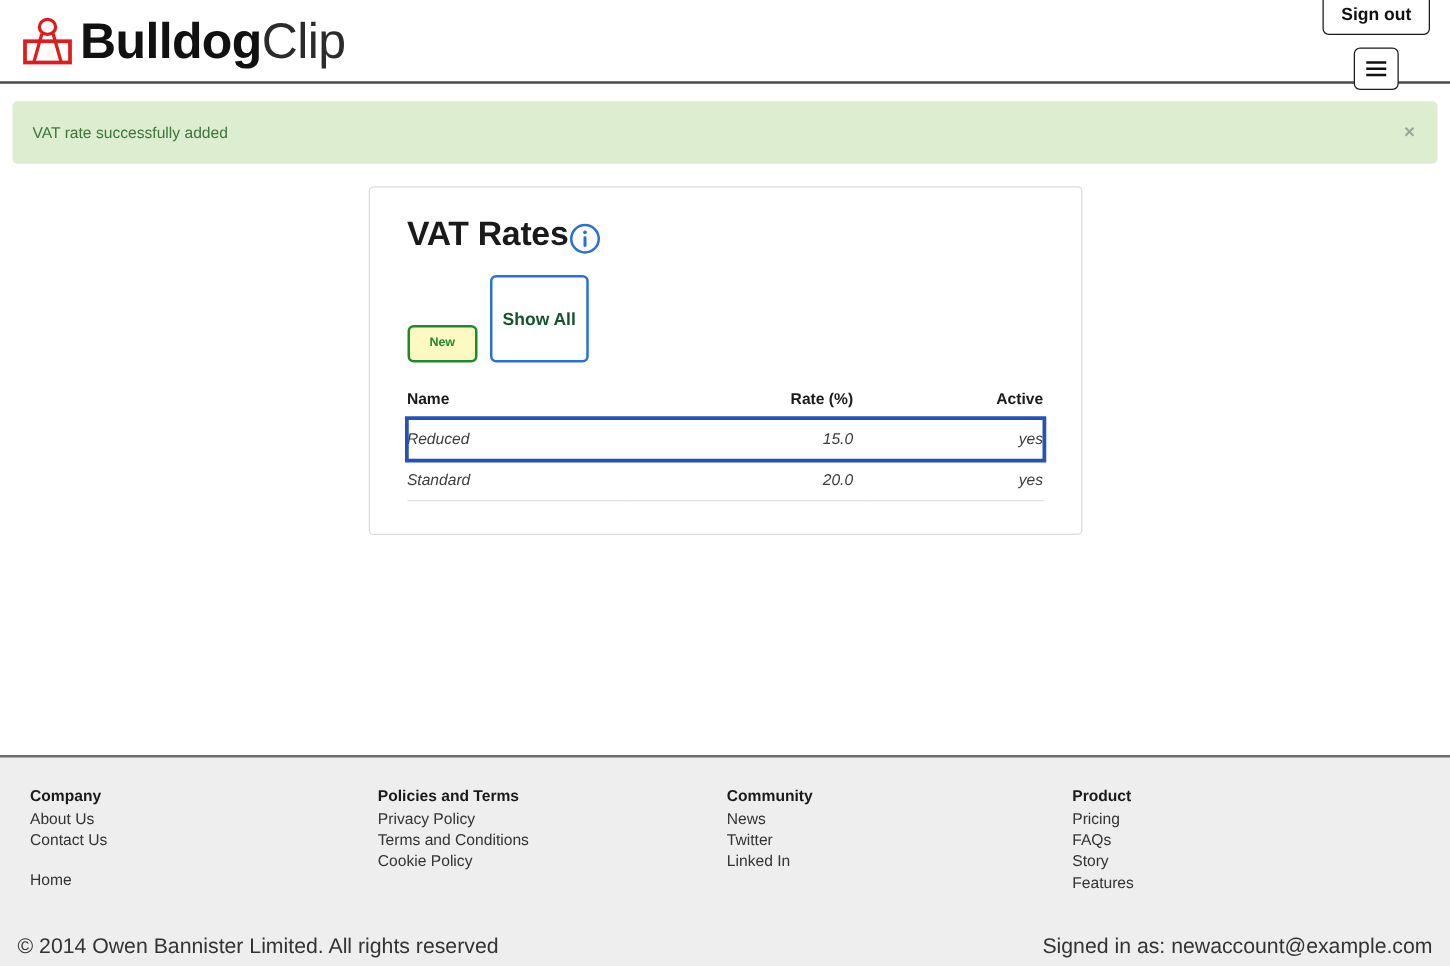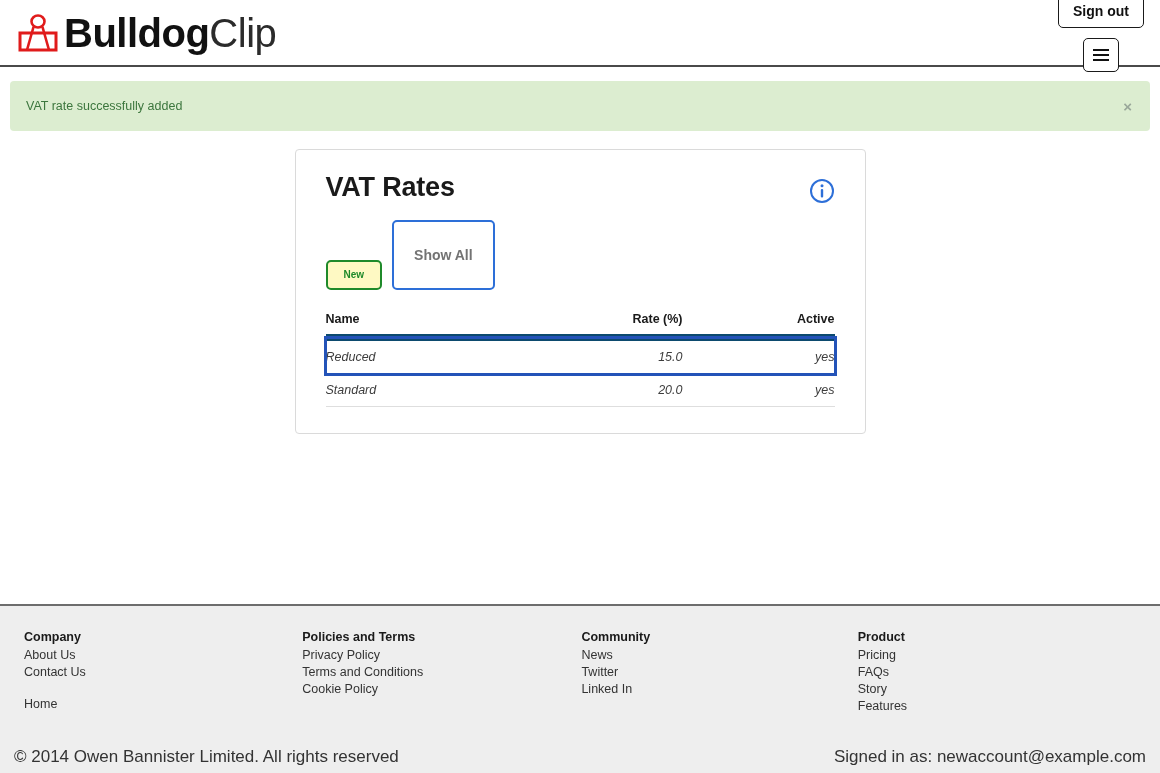--- a/index.html
+++ b/index.html
@@ -124,21 +124,20 @@
     width: 571px;
     border: 1px solid #dadada;
     border-radius: 4px;
     background: #ffffff;
     padding: 22px 30px 26px 30px;
     position: relative;
   }
   .card-head {
     display: flex;
     align-items: flex-start;
-    justify-content: space-between;
   }
   .card-title {
     font-size: 27px;
     font-weight: bold;
     color: #1a1a1a;
     margin: 0;
     letter-spacing: -0.2px;
   }
   .info-icon { margin-top: 6px; cursor: pointer; display: block; }
 
@@ -157,43 +156,43 @@
     padding: 7px 16px;
     cursor: pointer;
     font-family: "Liberation Sans", sans-serif;
     line-height: 1.2;
     margin-top: 40px;
   }
   .btn-showall {
     background: #ffffff;
     border: 2px solid #2d6fd8;
     border-radius: 5px;
-    color: #737373;
+    color: #14532d;
     font-weight: bold;
     font-size: 14px;
-    padding: 7px 20px;
+    padding: 7px 8px;
     cursor: pointer;
     font-family: "Liberation Sans", sans-serif;
     line-height: 1.2;
   }
 
   
   .vat-table {
     margin-top: 22px;
     width: 100%;
     border-collapse: collapse;
     font-size: 12.5px;
   }
   .vat-table th {
     font-size: 12.5px;
     font-weight: bold;
     color: #1a1a1a;
     padding: 0 0 8px 0;
     text-align: left;
-    border-bottom: 7px solid #0c4a6e;
+    border-bottom: 1px solid #0c4a6e;
   }
   .vat-table th.col-rate,
   .vat-table td.col-rate { text-align: right; width: 190px; padding-right: 12px; }
   .vat-table th.col-active,
   .vat-table td.col-active { text-align: right; width: 140px; }
   .vat-table td {
     padding: 9px 0;
     color: #3d3d3d;
     border-bottom: 1px solid #dedede;
     font-style: italic;

